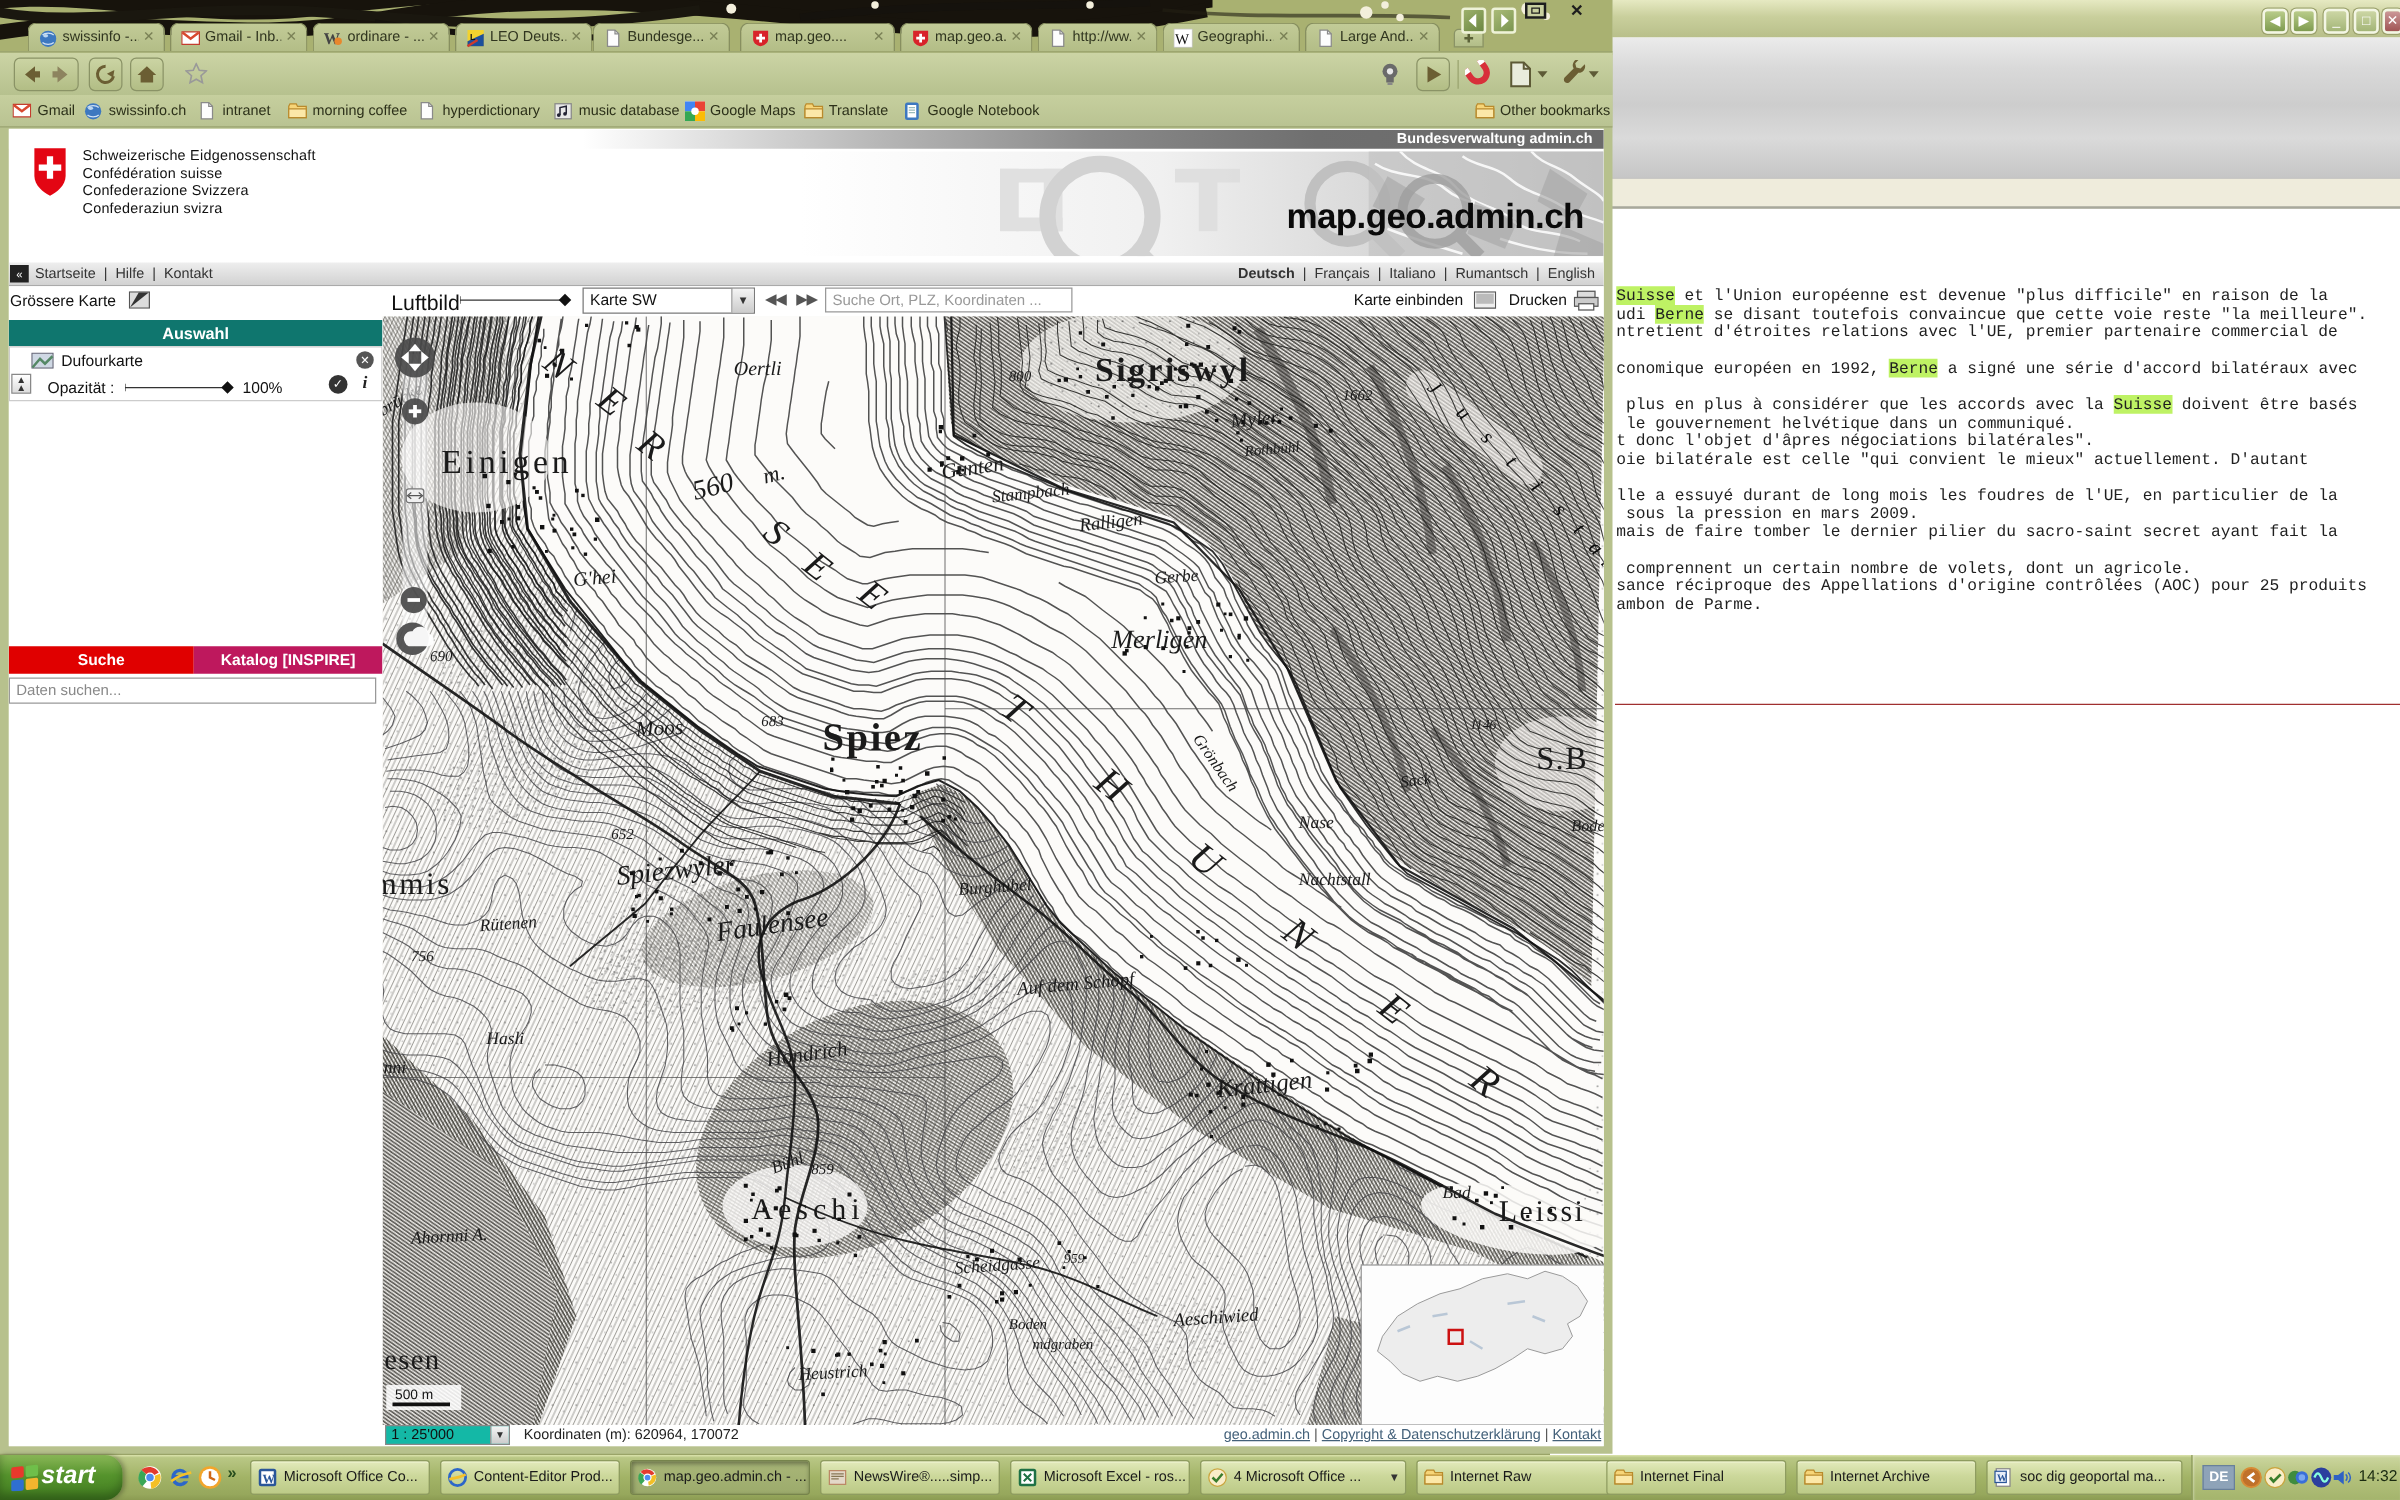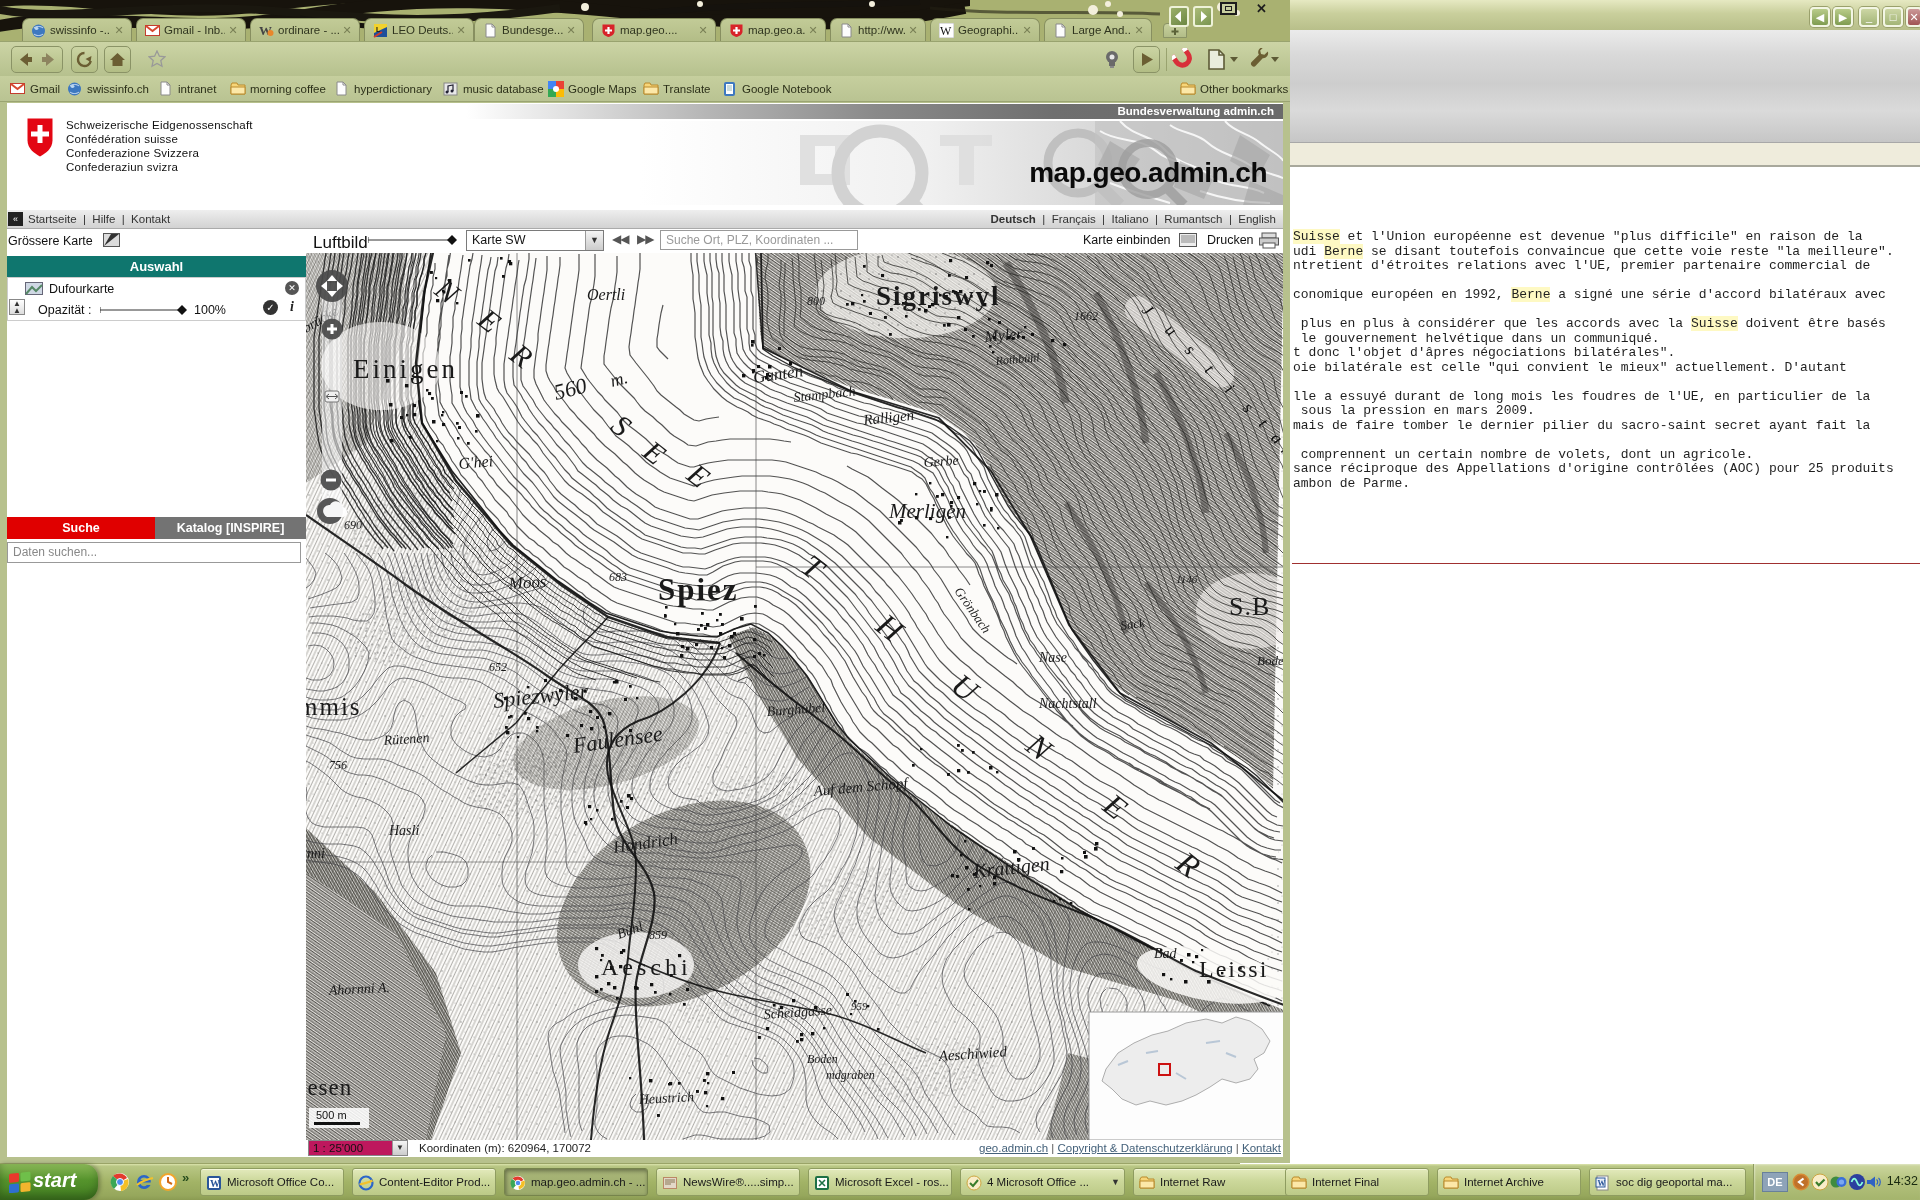--- a/index.html
+++ b/index.html
@@ -2,21 +2,21 @@
 <html><head><meta charset="utf-8"><style>
 *{margin:0;padding:0;box-sizing:border-box}
 html,body{width:1920px;height:1200px;overflow:hidden;font-family:"Liberation Sans",sans-serif;background:#9aa468}
 .abs{position:absolute}
 
 #bw{left:1240px;top:0;width:680px;height:1200px;background:#fff;z-index:1}
 #bw-title{left:0;top:0;width:680px;height:30px;background:linear-gradient(#e6e9c2,#c9cf9c 45%,#b8bf8a)}
 #bw-tools{left:0;top:30px;width:680px;height:113px;background:linear-gradient(#ebebeb,#d9d9d9 22%,#cdcdcd 48%,#dadada 72%,#c6c6c6);border-bottom:1px solid #a8a8a8}
 #bw-beige{left:0;top:143px;width:680px;height:24px;background:#efecdc;border-bottom:2px solid #a8a89c}
 #bw-text{left:53px;top:230px;width:640px;font-family:"Liberation Mono",monospace;font-size:13px;line-height:14.5px;color:#1f1f1f;white-space:pre}
-#bw-text em{font-style:normal;background:#fef9c3}
+#bw-text em{font-style:normal;background:#bef264}
 #bw-red{left:52px;top:563px;width:628px;height:1px;background:#a03030}
 .wbtn{width:20px;height:20px;top:7px;border-radius:4px;border:2px solid #f3f6e4;box-shadow:0 0 0 1px #9aa06c;font-size:11px;text-align:center;line-height:16px;color:#fff}
 .wgreen{background:linear-gradient(#b9cc8a,#7f9c50)}
 .wgreen2{background:linear-gradient(#ccd6a4,#a3b577)}
 .wred{background:linear-gradient(#c99,#a05454)}
 
 #browser{left:0;top:0;width:1290px;height:1163px;z-index:2;background:#b7c18d}
 #theme{left:0;top:0;width:1290px;height:44px;overflow:hidden}
 .tab{top:18px;height:23px;border-radius:7px 7px 0 0;background:linear-gradient(#c2cb97,#b3bd87);border:1px solid #878f60;border-bottom:none;font-size:11.5px;color:#30351f;line-height:22px;white-space:nowrap;overflow:hidden}
 .tab .fv{position:absolute;left:8px;top:4px;width:15px;height:15px}
@@ -38,21 +38,21 @@
 .logotxt{left:59px;font-size:11.5px;color:#111;letter-spacing:.2px}
 #banner{left:633px;top:18px;width:643px;height:84px;overflow:hidden}
 #langbar{left:0;top:107px;width:1276px;height:19px;background:linear-gradient(#eee,#d2d2d2);border-bottom:1px solid #aaa;font-size:11.5px;color:#333}
 #maptools{left:0;top:126px;width:1276px;height:25px;background:#fff;font-size:12px;color:#222}
 
 #sidebar{left:0;top:151px;width:299px;height:903px;background:#fff}
 #auswahl{left:0;top:2px;width:299px;height:21px;background:#0f766e;color:#fff;font-weight:bold;font-size:13px;text-align:center;line-height:21px}
 #layerrow{left:0;top:23px;width:299px;height:44px;border:1px solid #ccc;background:#fff}
 #stabs{left:0;top:263px;width:299px;height:22px}
 #suchetab{left:0;top:0;width:148px;height:22px;background:#e00000;color:#fff;font-weight:bold;font-size:12.5px;text-align:center;line-height:22px}
-#kattab{left:148px;top:0;width:151px;height:22px;background:#737373;color:#fff;font-weight:bold;font-size:12.5px;text-align:center;line-height:22px}
+#kattab{left:148px;top:0;width:151px;height:22px;background:#be185d;color:#fff;font-weight:bold;font-size:12.5px;text-align:center;line-height:22px}
 #datensuch{left:0;top:288px;width:294px;height:21px;border:1px solid #999;background:#fff;color:#888;font-size:12px;line-height:19px;padding-left:5px}
 
 #mapwrap{left:299px;top:150px;width:978px;height:887px;overflow:hidden;background:#fbfaf8}
 #mapbottom{left:299px;top:1037px;width:977px;height:17px;background:#fff;font-size:11.5px;color:#222}
 
 #taskbar{left:0;top:1164px;width:1920px;height:36px;background:linear-gradient(#dce4ad 0,#b9c785 6%,#a2b366 50%,#96a75c 88%,#8b9b52);z-index:5}
 #startbtn{left:0;top:0;width:98px;height:36px;border-radius:0 14px 14px 0;background:linear-gradient(#8ab757,#55932c 45%,#417d20);box-shadow:inset 0 -5px 8px rgba(0,0,0,.25), 2px 0 4px rgba(0,0,0,.3);color:#fff;font-style:italic;font-weight:bold;font-size:20px}
 .tkb{top:4px;height:28px;border-radius:3px;background:linear-gradient(#e3eabc,#ccd89b 45%,#bcca87);border:1px solid #8e9c60;box-shadow:inset 0 1px 0 #f2f6d8;font-size:11.5px;color:#1a1a1a;line-height:26px;white-space:nowrap;overflow:hidden}
 .tkb.on{background:linear-gradient(#a9b678,#9cab6c);border-color:#76844c;box-shadow:inset 1px 2px 4px rgba(0,0,0,.4)}
 .tkb .ic{position:absolute;left:5px;top:5px;width:16px;height:16px}
@@ -936,21 +936,21 @@
 <text x="10" y="866" font-size="11" font-family="Liberation Sans, sans-serif" fill="#111" font-style="normal">500 m</text>
 <rect x="8" y="869" width="46" height="3" fill="#111"></rect>
 <g>
             <rect x="783" y="759" width="195" height="128" fill="#fdfdfd" stroke="#999" stroke-width="1"></rect>
 <polygon points="800,816 812,800 828,790 846,782 862,778 880,770 900,766 916,770 930,764 944,768 956,776 964,788 958,800 948,806 952,816 944,826 930,830 916,826 904,834 890,842 876,848 860,852 844,848 830,852 816,846 806,836 796,828" fill="#ededed" stroke="#9a9a9a" stroke-width="0.8"></polygon>
 <path d="M812 812l10 -4M840 800l12 -2M900 790l14 -2M870 820l10 6M920 800l10 4" stroke="#b9c7d6" stroke-width="2" fill="none"></path>
 <rect x="853" y="811" width="11" height="11" fill="none" stroke="#cc1111" stroke-width="2"></rect>
 </g>
 </svg></div>
     <div class="abs" id="mapbottom">
-<div style="position:absolute;left:2px;top:0px;width:100px;height:16px;border:1px solid #888;background:#be185d">
+<div style="position:absolute;left:2px;top:0px;width:100px;height:16px;border:1px solid #888;background:#14b8a6">
  <span style="position:absolute;left:4px;top:1px;font-size:11.5px;color:#111">1 : 25'000</span>
  <div style="position:absolute;right:0;top:0;width:15px;height:14px;background:linear-gradient(#f4f4f4,#ccc);border-left:1px solid #999;color:#333;font-size:8px;text-align:center;line-height:14px">▼</div>
 </div>
 <span style="position:absolute;left:113px;top:2px;font-size:11.5px;color:#222">Koordinaten (m): 620964, 170072</span>
 <span style="position:absolute;right:2px;top:2px;font-size:11.5px;color:#555"><u style="color:#44617a">geo.admin.ch</u> | <u style="color:#44617a">Copyright &amp; Datenschutzerklärung</u> | <u style="color:#44617a">Kontakt</u></span>
 </div>
   </div>
 
 <div class="abs" style="left:1169px;top:6px;width:20px;height:21px;border-radius:3px;border:2px solid #eef2d8;background:linear-gradient(145deg,#9cb06b,#6c8742)"><svg width="16" height="17">
         <path d="M10 3l-6 5.5 6 5.5z" fill="#fff"></path>

